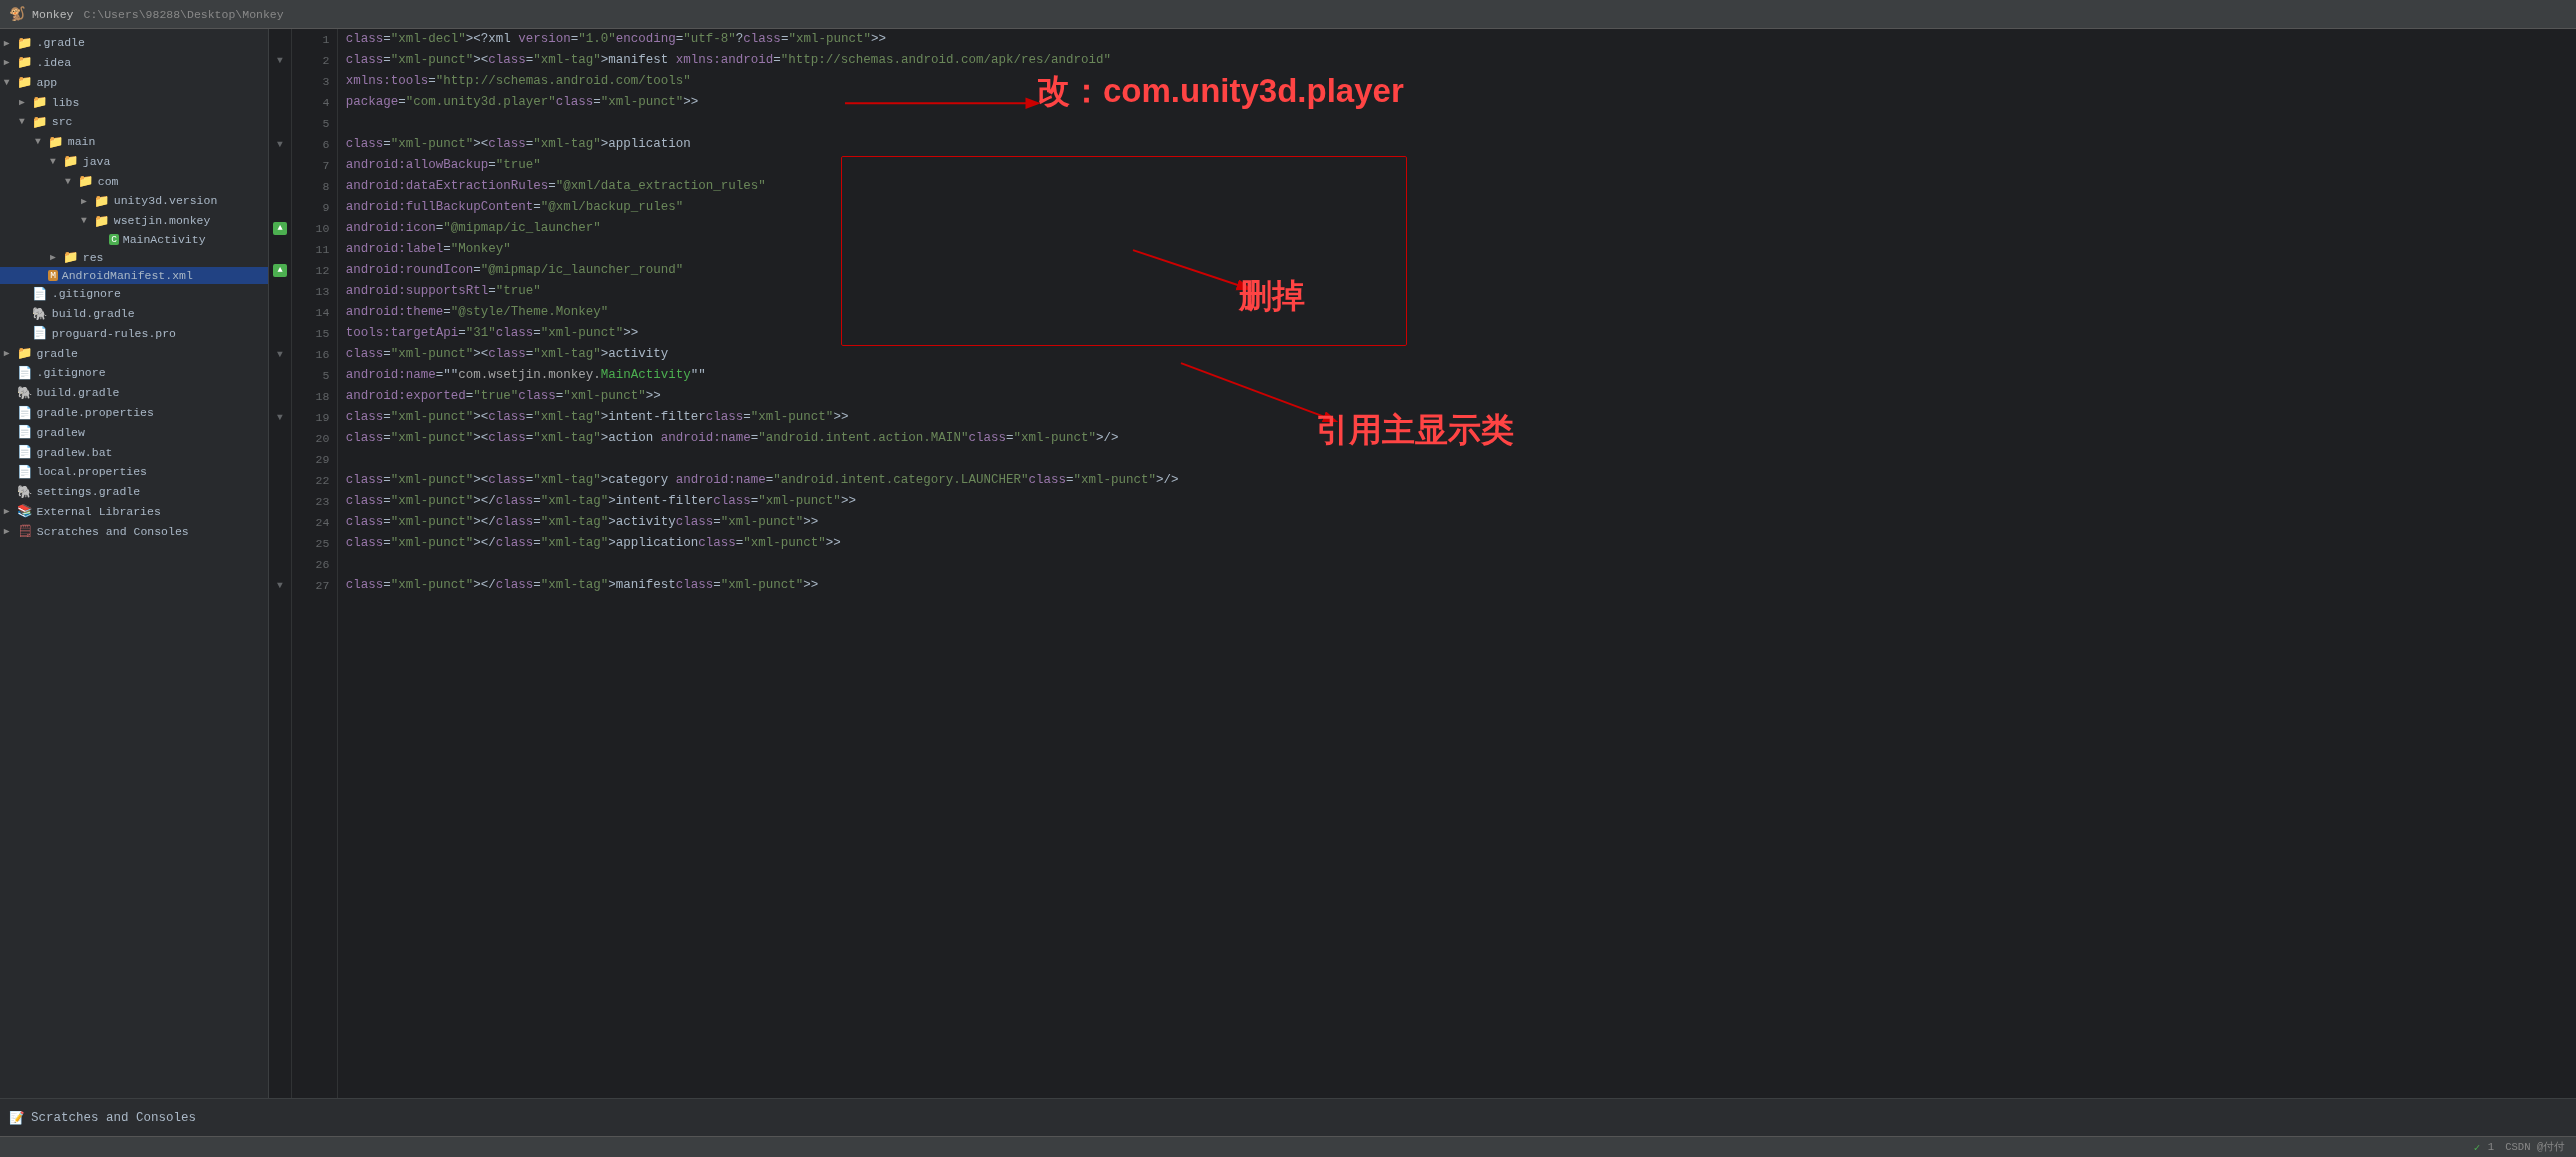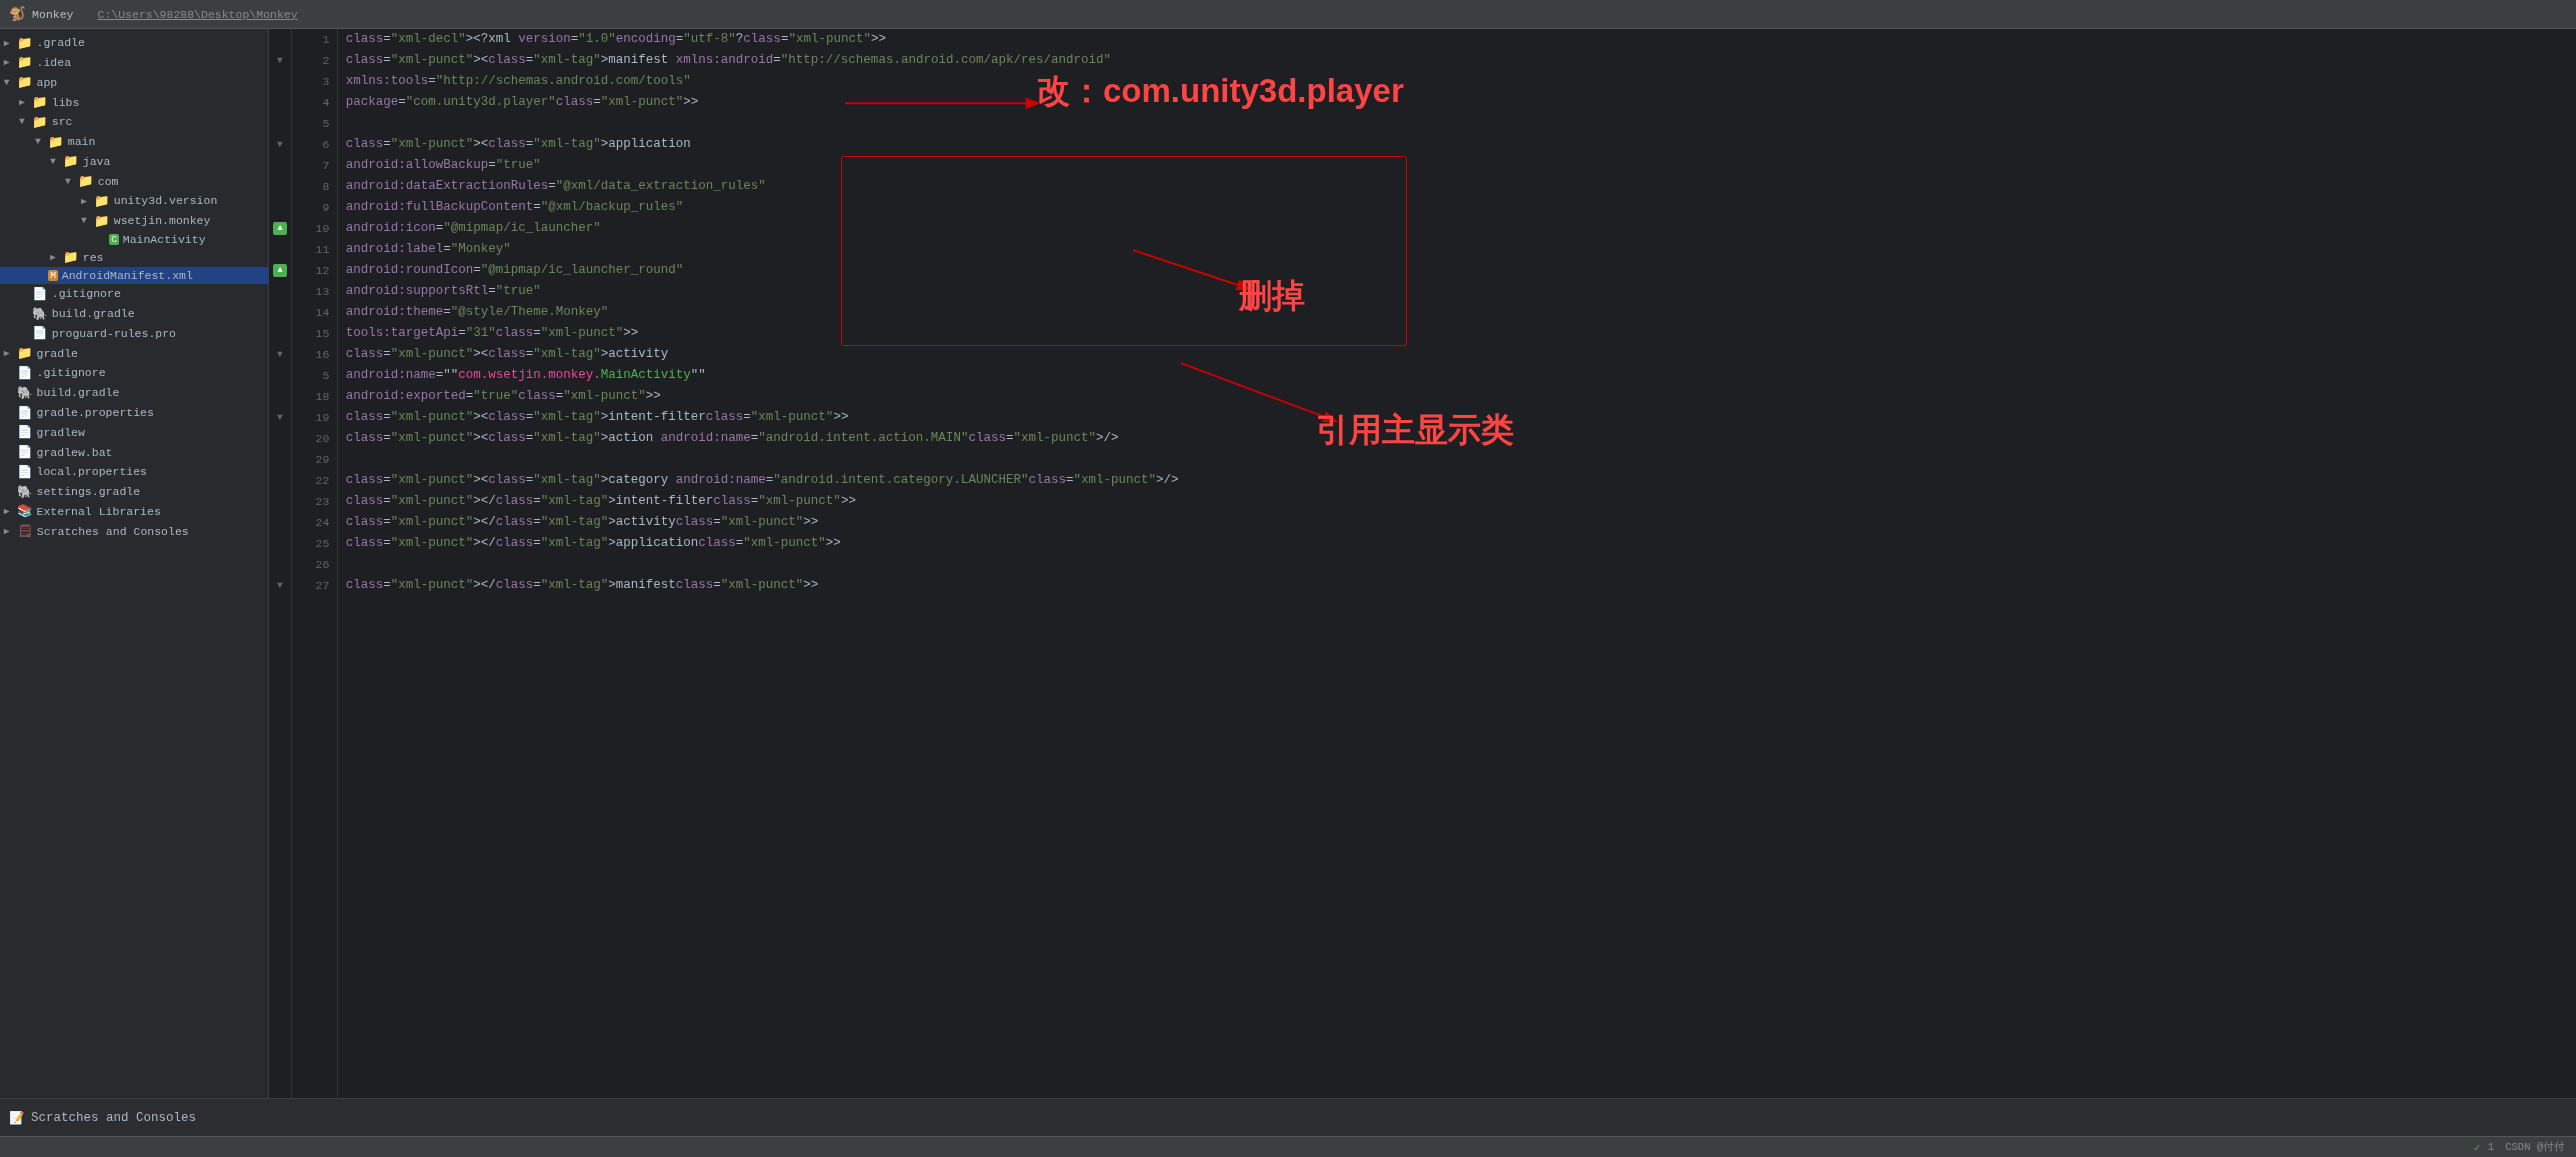--- a/index.html
+++ b/index.html
@@ -219,21 +219,21 @@
       color: #4caf50;
       margin-right: 7.7px;
     }
   </style>
 </head>
 <body>
 
 <div id="titlebar">
   <span class="title-icon">🐒</span>
   <span>Monkey</span>
-  <span style="margin-left:24px; color:#888;text-decoration:underline;">C:\Users\98288\Desktop\Monkey</span>
+  <span style="margin-left:10px; color:#888;">C:\Users\98288\Desktop\Monkey</span>
 </div>
 
 <div id="main-layout">
 
   <div id="sidebar">
 
   <div class="tree-item" style="padding-left: 3.8px;">
         <span class="arrow">▶</span>
         <span class="file-icon" style="color: rgb(102, 178, 255);">📁</span>
         <span class="label">.gradle</span>
@@ -454,21 +454,21 @@
             <div class="code-line">        <span class="xml-attr">android:allowBackup</span><span>=</span><span class="xml-value">"true"</span></div>
             <div class="code-line">        <span class="xml-attr">android:dataExtractionRules</span><span>=</span><span class="xml-value">"@xml/data_extraction_rules"</span></div>
             <div class="code-line">        <span class="xml-attr">android:fullBackupContent</span><span>=</span><span class="xml-value">"@xml/backup_rules"</span></div>
             <div class="code-line">        <span class="xml-attr">android:icon</span><span>=</span><span class="xml-value">"@mipmap/ic_launcher"</span></div>
             <div class="code-line">        <span class="xml-attr">android:label</span><span>=</span><span class="xml-value">"Monkey"</span></div>
             <div class="code-line">        <span class="xml-attr">android:roundIcon</span><span>=</span><span class="xml-value">"@mipmap/ic_launcher_round"</span></div>
             <div class="code-line">        <span class="xml-attr">android:supportsRtl</span><span>=</span><span class="xml-value">"true"</span></div>
             <div class="code-line">        <span class="xml-attr">android:theme</span><span>=</span><span class="xml-value">"@style/Theme.Monkey"</span></div>
             <div class="code-line">        <span class="xml-attr">tools:targetApi</span><span>=</span><span class="xml-value">"31"</span><span <span="" class="xml-attr">class</span><span>=</span><span class="xml-value">"xml-punct"</span>&gt;&gt;</div>
             <div class="code-line">        <span <span="" class="xml-attr">class</span><span>=</span><span class="xml-value">"xml-punct"</span>&gt;&lt;<span <span="" class="xml-attr">class</span><span>=</span><span class="xml-value">"xml-tag"</span>&gt;activity</div>
-            <div class="code-line">            <span class="xml-attr">android:name</span><span>=</span>""<span style="color:#ec4899">com.wsetjin.monkey.</span><span style="color:#4caf50">MainActivity</span>""</div>
+            <div class="code-line">            <span class="xml-attr">android:name</span><span>=</span>""<span style="color:#a3a3a3">com.wsetjin.monkey.</span><span style="color:#4caf50">MainActivity</span>""</div>
             <div class="code-line">            <span class="xml-attr">android:exported</span><span>=</span><span class="xml-value">"true"</span><span <span="" class="xml-attr">class</span><span>=</span><span class="xml-value">"xml-punct"</span>&gt;&gt;</div>
             <div class="code-line">            <span <span="" class="xml-attr">class</span><span>=</span><span class="xml-value">"xml-punct"</span>&gt;&lt;<span <span="" class="xml-attr">class</span><span>=</span><span class="xml-value">"xml-tag"</span>&gt;intent-filter<span <span="" class="xml-attr">class</span><span>=</span><span class="xml-value">"xml-punct"</span>&gt;&gt;</div>
             <div class="code-line">                <span <span="" class="xml-attr">class</span><span>=</span><span class="xml-value">"xml-punct"</span>&gt;&lt;<span <span="" class="xml-attr">class</span><span>=</span><span class="xml-value">"xml-tag"</span>&gt;action <span class="xml-attr">android:name</span><span>=</span><span class="xml-value">"android.intent.action.MAIN"</span> <span <span="" class="xml-attr">class</span><span>=</span><span class="xml-value">"xml-punct"</span>&gt;/&gt;</div>
             <div class="code-line"></div>
             <div class="code-line">                <span <span="" class="xml-attr">class</span><span>=</span><span class="xml-value">"xml-punct"</span>&gt;&lt;<span <span="" class="xml-attr">class</span><span>=</span><span class="xml-value">"xml-tag"</span>&gt;category <span class="xml-attr">android:name</span><span>=</span><span class="xml-value">"android.intent.category.LAUNCHER"</span> <span <span="" class="xml-attr">class</span><span>=</span><span class="xml-value">"xml-punct"</span>&gt;/&gt;</div>
             <div class="code-line">            <span <span="" class="xml-attr">class</span><span>=</span><span class="xml-value">"xml-punct"</span>&gt;&lt;/<span <span="" class="xml-attr">class</span><span>=</span><span class="xml-value">"xml-tag"</span>&gt;intent-filter<span <span="" class="xml-attr">class</span><span>=</span><span class="xml-value">"xml-punct"</span>&gt;&gt;</div>
             <div class="code-line">        <span <span="" class="xml-attr">class</span><span>=</span><span class="xml-value">"xml-punct"</span>&gt;&lt;/<span <span="" class="xml-attr">class</span><span>=</span><span class="xml-value">"xml-tag"</span>&gt;activity<span <span="" class="xml-attr">class</span><span>=</span><span class="xml-value">"xml-punct"</span>&gt;&gt;</div>
             <div class="code-line">    <span <span="" class="xml-attr">class</span><span>=</span><span class="xml-value">"xml-punct"</span>&gt;&lt;/<span <span="" class="xml-attr">class</span><span>=</span><span class="xml-value">"xml-tag"</span>&gt;application<span <span="" class="xml-attr">class</span><span>=</span><span class="xml-value">"xml-punct"</span>&gt;&gt;</div>
             <div class="code-line"></div>
             <div class="code-line"><span <span="" class="xml-attr">class</span><span>=</span><span class="xml-value">"xml-punct"</span>&gt;&lt;/<span <span="" class="xml-attr">class</span><span>=</span><span class="xml-value">"xml-tag"</span>&gt;manifest<span <span="" class="xml-attr">class</span><span>=</span><span class="xml-value">"xml-punct"</span>&gt;&gt;</div>

